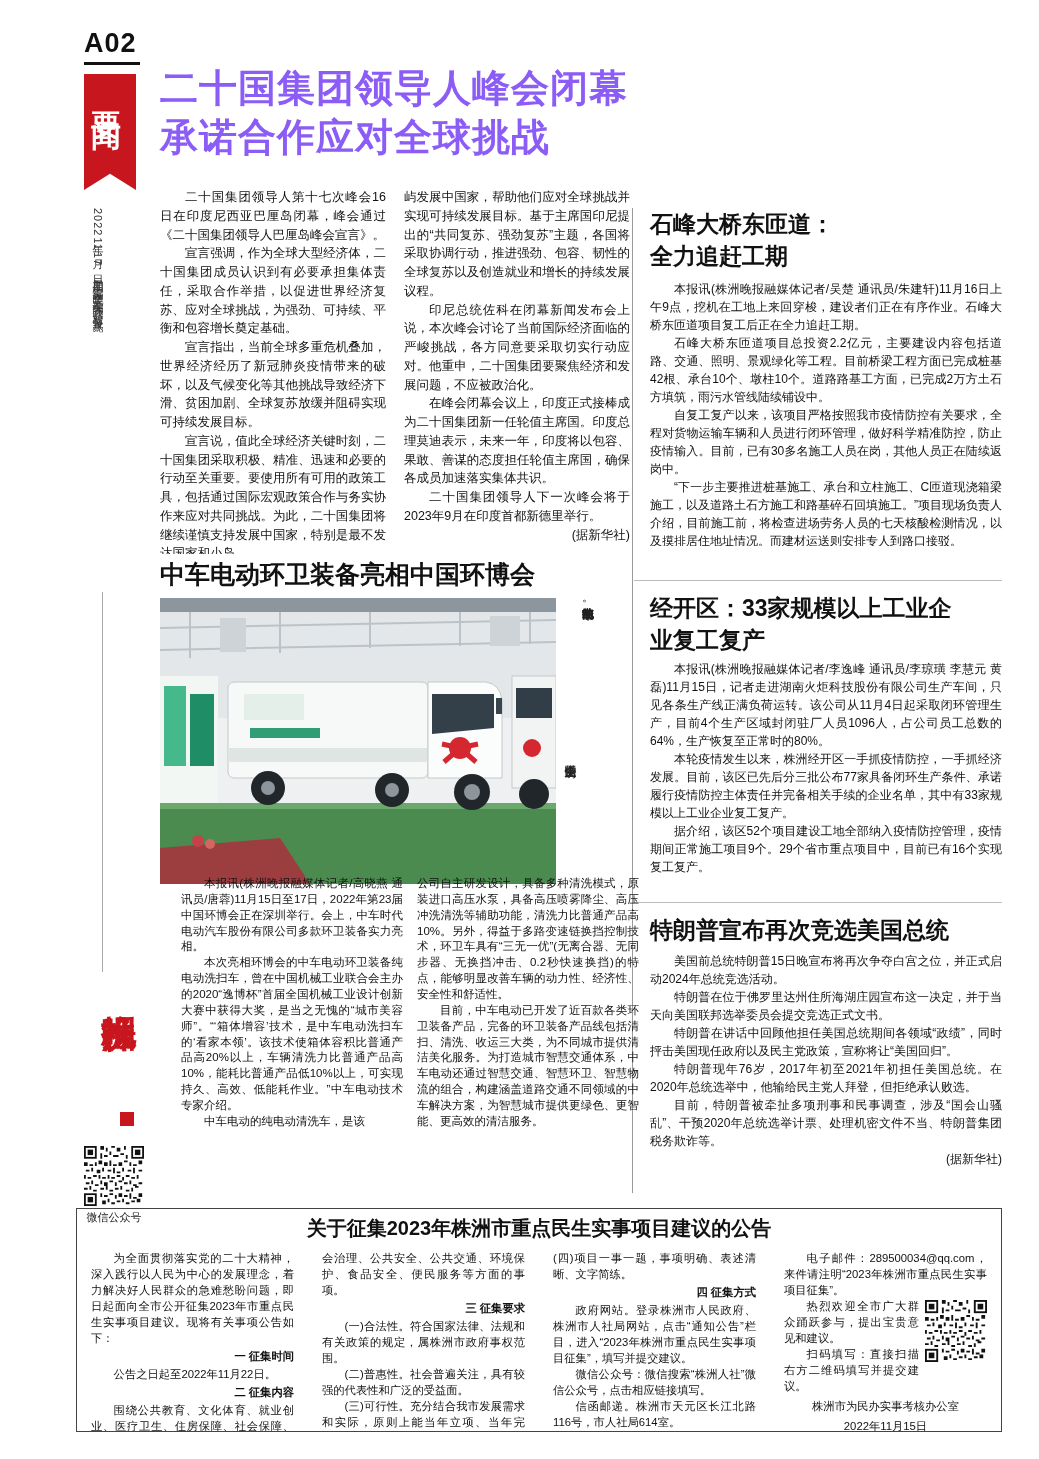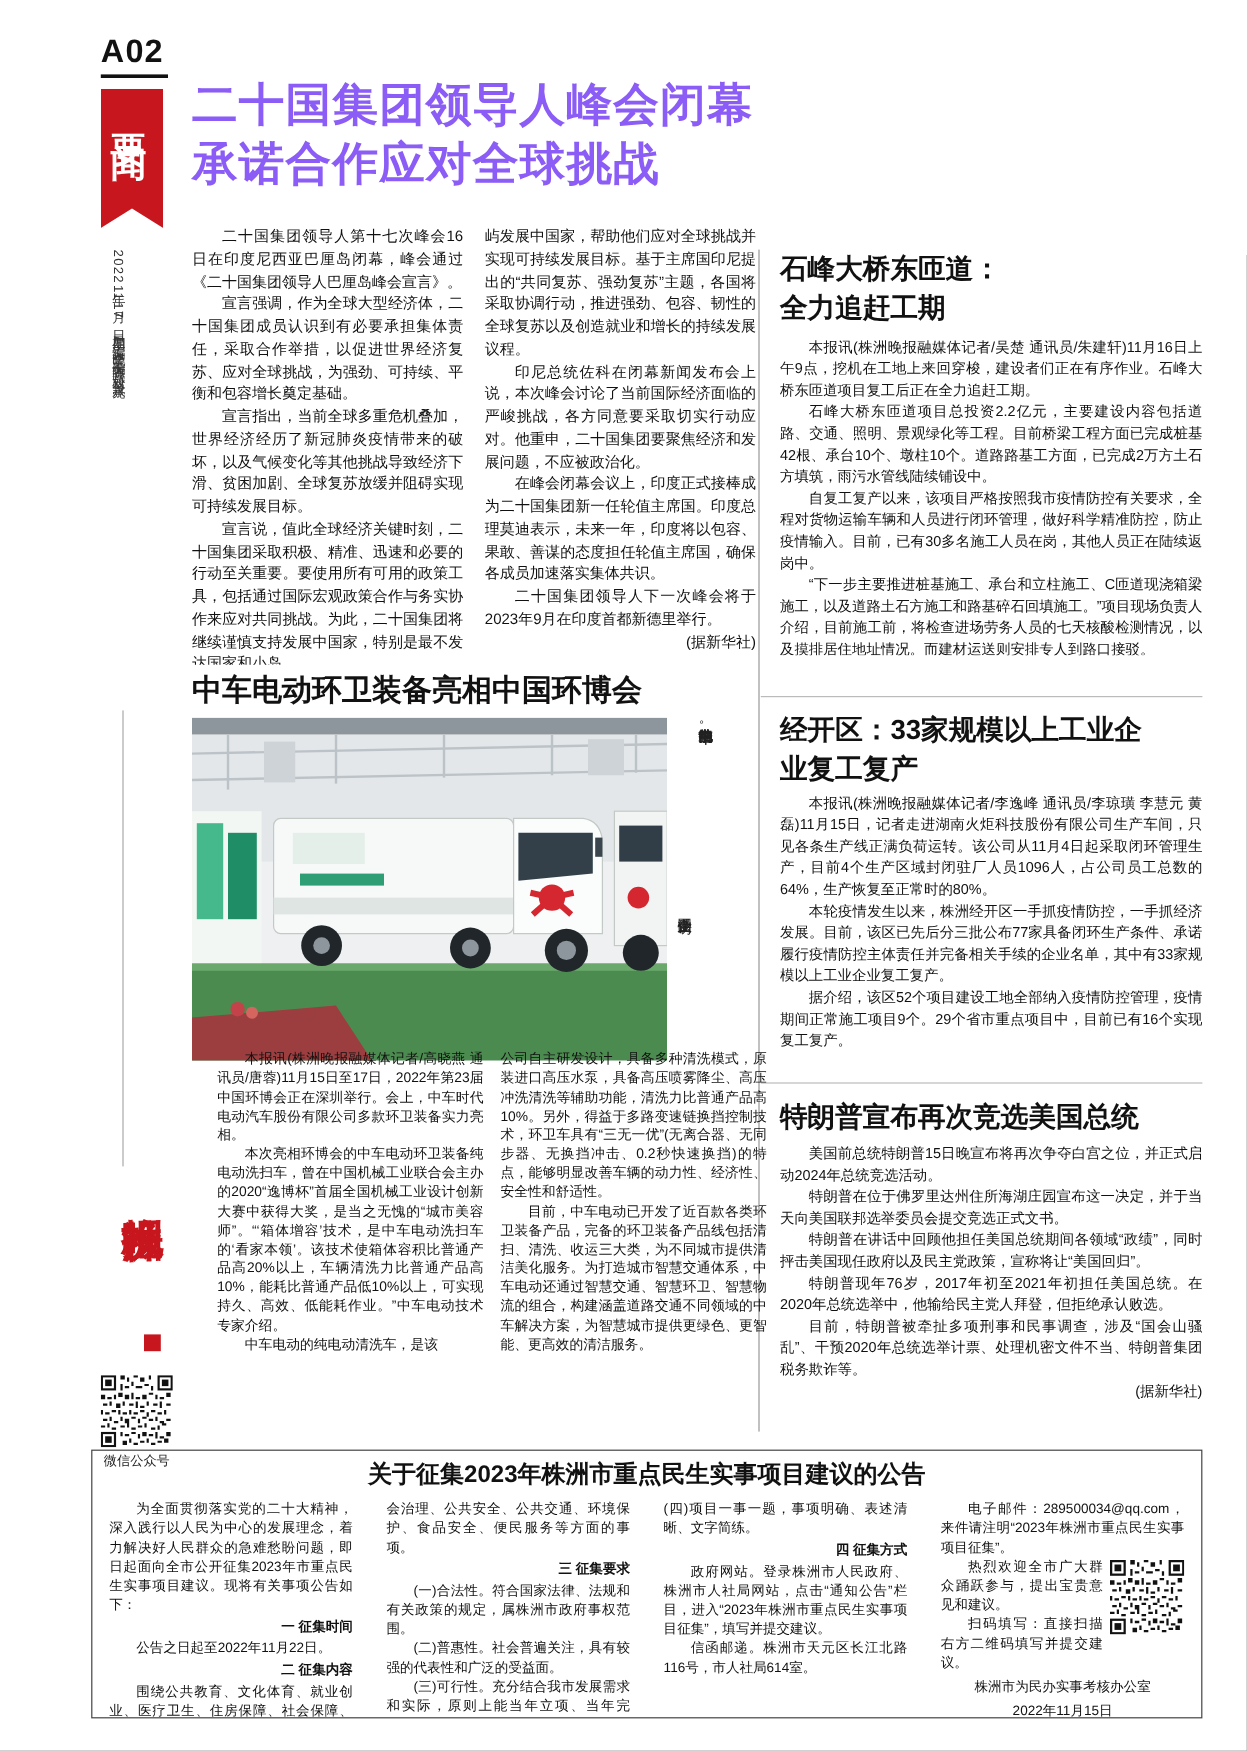--- a/index.html
+++ b/index.html
@@ -253,20 +253,21 @@
         <p class="cont">会治理、公共安全、公共交通、环境保护、食品安全、便民服务等方面的事项。</p>
         <p class="n-head">三 征集要求</p>
         <p>(一)合法性。符合国家法律、法规和有关政策的规定，属株洲市政府事权范围。</p>
         <p>(二)普惠性。社会普遍关注，具有较强的代表性和广泛的受益面。</p>
         <p>(三)可行性。充分结合我市发展需求和实际，原则上能当年立项、当年完成、当年见效。</p>
       </div>
       <div class="ncol">
         <p class="cont">(四)项目一事一题，事项明确、表述清晰、文字简练。</p>
         <p class="n-head">四 征集方式</p>
         <p>政府网站。登录株洲市人民政府、株洲市人社局网站，点击“通知公告”栏目，进入“2023年株洲市重点民生实事项目征集”，填写并提交建议。</p>
+        <p>微信公众号：微信搜索“株洲人社”微信公众号，点击相应链接填写。</p>
         <p>信函邮递。株洲市天元区长江北路116号，市人社局614室。</p>
       </div>
       <div class="ncol">
         <p>电子邮件：289500034@qq.com，来件请注明“2023年株洲市重点民生实事项目征集”。</p>
         <div class="qr-float">
           <svg viewBox="0 0 33 33" width="62" height="62">
             <rect width="33" height="33" fill="#fff"></rect>
             <g fill="#111">
               <rect x="0" y="0" width="7" height="7"></rect>
                 <rect x="1" y="1" width="5" height="5" fill="#fff"></rect>

